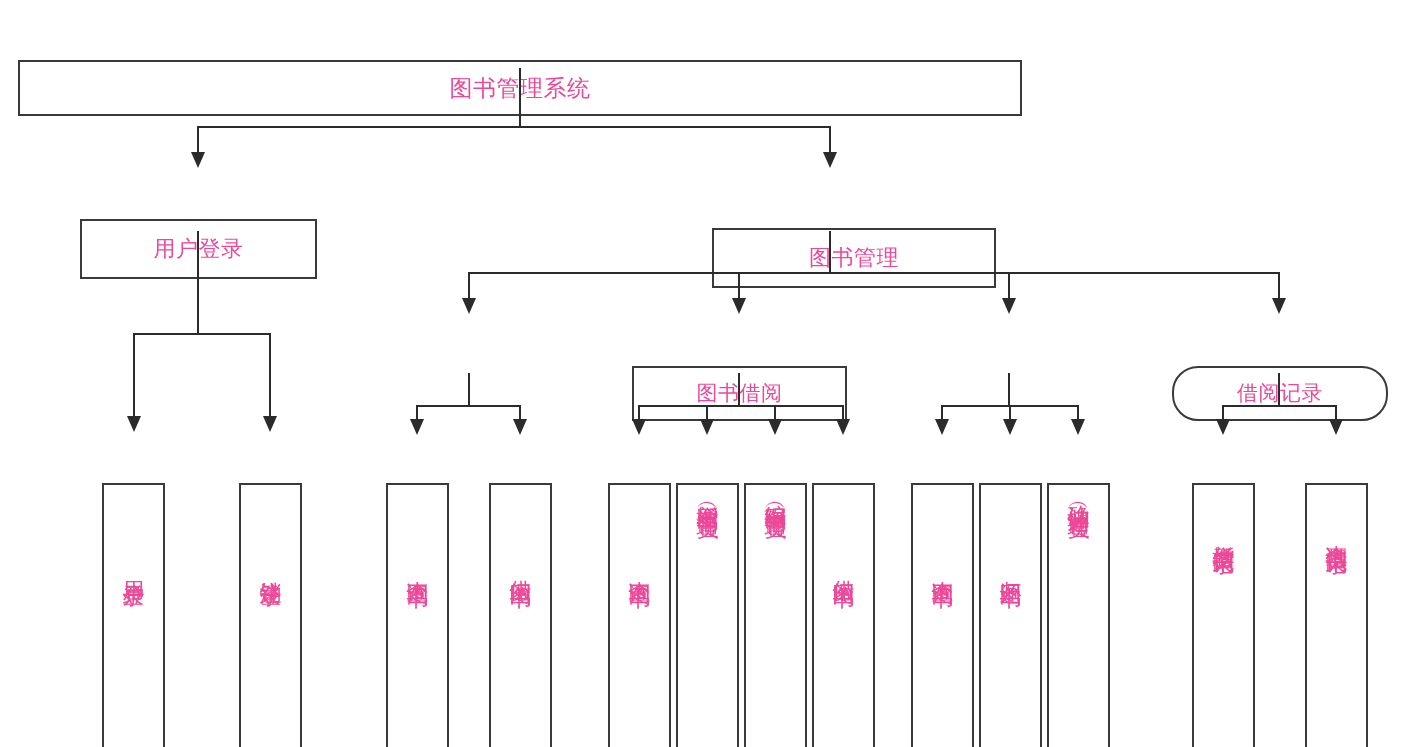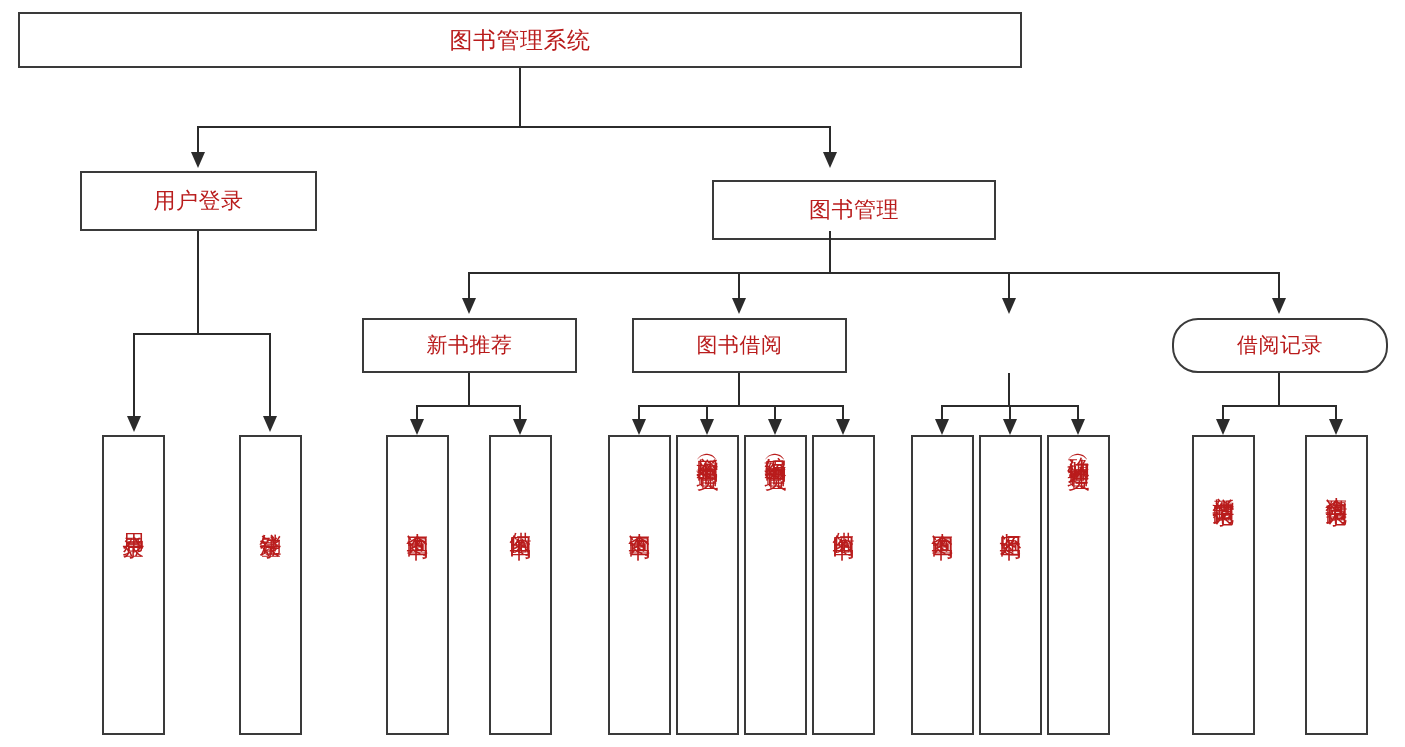--- a/index.html
+++ b/index.html
@@ -17,25 +17,26 @@
     background: #ffffff;
     overflow: hidden;
   }
 
   
   .node {
     position: absolute;
     box-sizing: border-box;
     border: 2px solid #3a3a3a;
     background: #ffffff;
-    color: #b91c1c;
+    color: #ec4899;
     display: flex;
     align-items: center;
     justify-content: center;
     text-align: center;
+    margin-top: 48px;
   }
   .node .node-label {
     display: block;
     line-height: 1.08;
     letter-spacing: 0.5px;
   }
 
   .node.root .node-label { font-size: 23px; }
   .node.level1 .node-label { font-size: 22px; }
   .node.level2 .node-label { font-size: 21px; }
@@ -127,23 +128,20 @@
 
   <div class="edge v" style="left:738px; top:272px; width:2px; height:28px;"></div>
   <div class="arrow" style="left:732px; top:298px;"></div>
 
   <div class="edge v" style="left:1008px; top:272px; width:2px; height:28px;"></div>
   <div class="arrow" style="left:1002px; top:298px;"></div>
 
   <div class="edge v" style="left:1278px; top:272px; width:2px; height:28px;"></div>
   <div class="arrow" style="left:1272px; top:298px;"></div>
 
-  <div class="node level2" style="left:362px; top:318px; width:215px; height:55px;">
-    <span class="node-label">新书推荐</span>
-  </div>
 
   <div class="node level2" style="left:632px; top:318px; width:215px; height:55px;">
     <span class="node-label">图书借阅</span>
   </div>
 
 
   <div class="node level2" style="left:1172px; top:318px; width:216px; height:55px;border-radius:26px;">
     <span class="node-label">借阅记录</span>
   </div>
 

